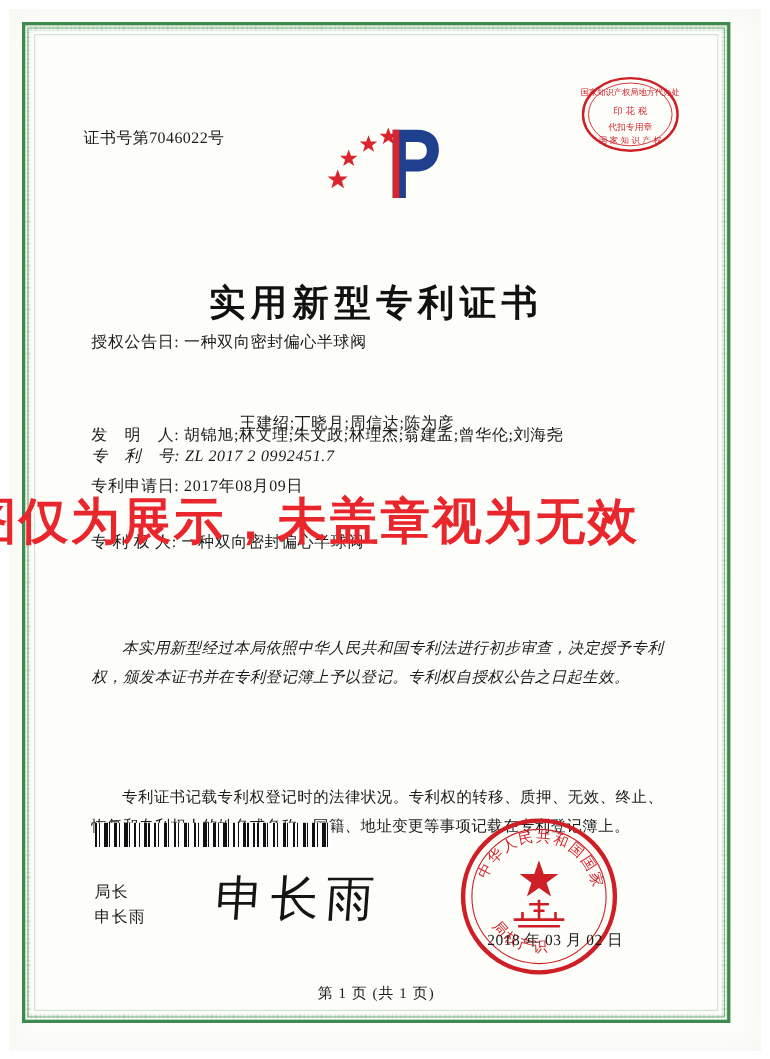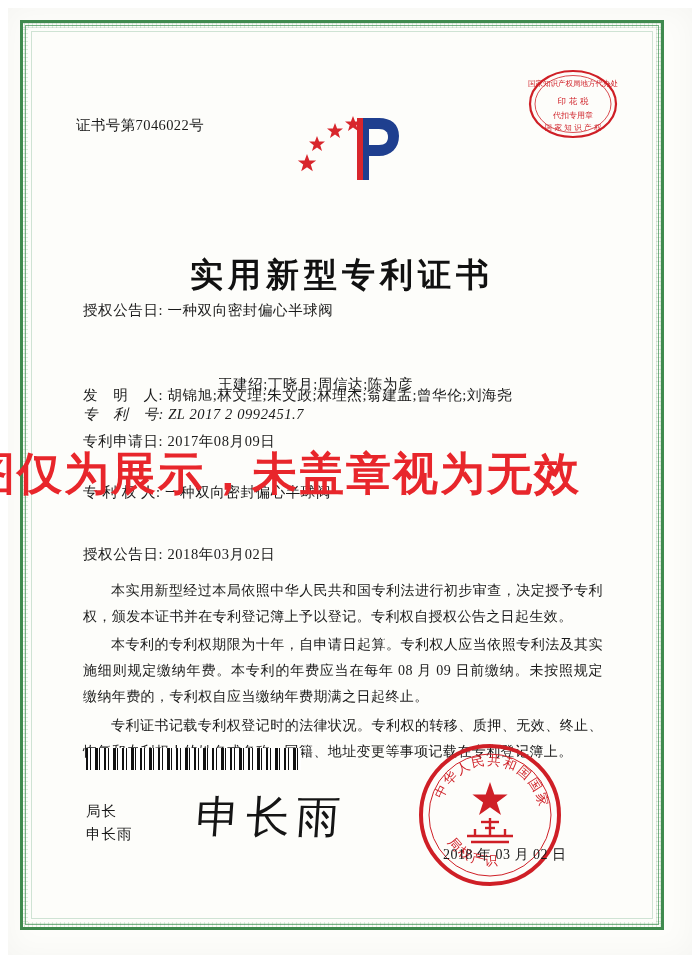--- a/index.html
+++ b/index.html
@@ -141,21 +141,21 @@
   .body-text {
     position: absolute;
     left: 83px;
     width: 520px;
     font-size: 14px;
     line-height: 26px;
     color: #1a1a1a;
     text-align: justify;
     letter-spacing: 0.4px;
   }
-  .p1 { top: 578px; }
+  .p1 { top: 578px; font-style: italic; }
   .p2 { top: 632px; }
   .p3 { top: 713px; }
   .indent { text-indent: 28px; display: block; }
 
   
   .barcode {
     position: absolute;
     left: 86px;
     top: 748px;
     width: 215px;
@@ -287,30 +287,23 @@
   <div class="field f-appdate">
     <span class="lbl">专利申请日:</span>
     <span>2017年08月09日</span>
   </div>
 
   <div class="field f-owner">
     <span class="lbl">专 利 权 人:</span>
     <span>一种双向密封偏心半球阀</span>
   </div>
 
-  <div class="field f-grant">
-    <span class="lbl">授权公告日:</span>
-    <span>2018年03月02日</span>
-  </div>
 
   <div class="body-text p1">
     <span class="indent">本实用新型经过本局依照中华人民共和国专利法进行初步审查，决定授予专利权，颁发本证书并在专利登记簿上予以登记。专利权自授权公告之日起生效。</span>
-  </div>
-  <div class="body-text p2">
-    <span class="indent">本专利的专利权期限为十年，自申请日起算。专利权人应当依照专利法及其实施细则规定缴纳年费。本专利的年费应当在每年 08 月 09 日前缴纳。未按照规定缴纳年费的，专利权自应当缴纳年费期满之日起终止。</span>
   </div>
   <div class="body-text p3">
     <span class="indent">专利证书记载专利权登记时的法律状况。专利权的转移、质押、无效、终止、恢复和专利权人的姓名或名称、国籍、地址变更等事项记载在专利登记簿上。</span>
   </div>
 
   <div class="barcode"></div>
 
   <div class="sig-label">
     <div>局长</div>
     <div>申长雨</div>
@@ -340,15 +333,16 @@
         <path d="M60 89 L60 96"></path>
         <path d="M90 89 L90 96"></path>
         <path d="M66 82 L84 82"></path>
         <path d="M70 88 L80 88"></path>
         <path d="M75 78 L75 96"></path>
       </g>
     </svg>
   </div>
   <div class="seal-date">2018 年 03 月 02 日</div>
 
+  <div class="page-no">第 1 页 (共 1 页)</div>
 
   <div class="watermark">图仅为展示，未盖章视为无效</div>
 </div>
 
 </body></html>

